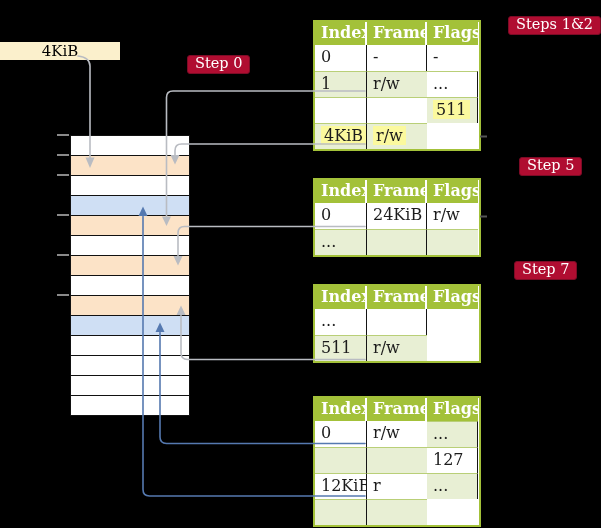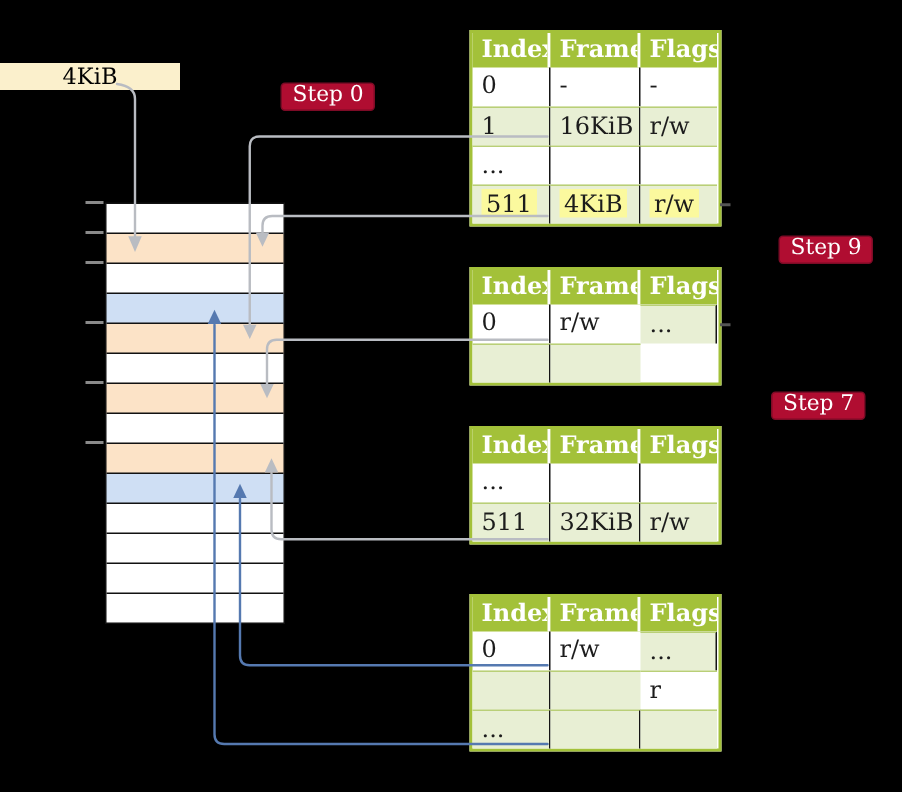--- a/index.html
+++ b/index.html
@@ -71,73 +71,75 @@
       <div class="mrow" style="background: rgb(207, 223, 244);"></div>
       <div class="mrow" style="background: rgb(255, 255, 255);"></div>
       <div class="mrow" style="background: rgb(255, 255, 255);"></div>
       <div class="mrow" style="background: rgb(255, 255, 255);"></div>
       <div class="mrow" style="background: rgb(255, 255, 255);"></div>
     </div>
 
   <div class="cream">4KiB</div>
 
   <div class="badge b0">Step 0</div>
-  <div class="badge b3">Step 9</div>
+  <div class="badge b12">Steps 1&amp;2</div>
+  <div class="badge b3">Step 5</div>
   <div class="badge b4">Step 7</div>
 
   <div class="ptable t1">
     <div class="th">Index</div>
     <div class="th">Frame</div>
     <div class="th cLast">Flags</div>
     <div class="td r0">0</div>
     <div class="td r0">-</div>
     <div class="td r0 cLast">-</div>
     <div class="td shade">1</div>
-    <div class="td shade">16KiB</div>
     <div class="td shade cLast">r/w</div>
     <div class="td">...</div>
     <div class="td"></div>
     <div class="td cLast"></div>
     <div class="td shade"><span class="hl">511</span></div>
     <div class="td shade"><span class="hl">4KiB</span></div>
     <div class="td shade cLast"><span class="hl">r/w</span></div>
   </div>
 
   <div class="ptable t2">
     <div class="th">Index</div>
     <div class="th">Frame</div>
     <div class="th cLast">Flags</div>
     <div class="td r0">0</div>
+    <div class="td r0">24KiB</div>
     <div class="td r0 cLast">r/w</div>
     <div class="td shade">...</div>
     <div class="td shade"></div>
     <div class="td shade cLast"></div>
   </div>
 
   <div class="ptable t3">
     <div class="th">Index</div>
     <div class="th">Frame</div>
     <div class="th cLast">Flags</div>
     <div class="td r0">...</div>
     <div class="td r0"></div>
     <div class="td r0 cLast"></div>
     <div class="td shade">511</div>
-    <div class="td shade">32KiB</div>
     <div class="td shade cLast">r/w</div>
   </div>
 
   <div class="ptable t4">
     <div class="th">Index</div>
     <div class="th">Frame</div>
     <div class="th cLast">Flags</div>
     <div class="td r0">0</div>
     <div class="td r0 cLast">r/w</div>
     <div class="td shade">...</div>
     <div class="td shade"></div>
     <div class="td shade cLast"></div>
+    <div class="td">127</div>
+    <div class="td">12KiB</div>
     <div class="td cLast">r</div>
     <div class="td shade">...</div>
     <div class="td shade"></div>
     <div class="td shade cLast"></div>
   </div>
 
   <svg class="overlay" width="601" height="528" viewBox="0 0 601 528">
 
     <path class="lg" d="M 78,56 Q 90,57.5 90,66 L 90,158"></path>
     <polygon class="lgf" points="90,168 85.5,157.5 94.5,157.5"></polygon>

